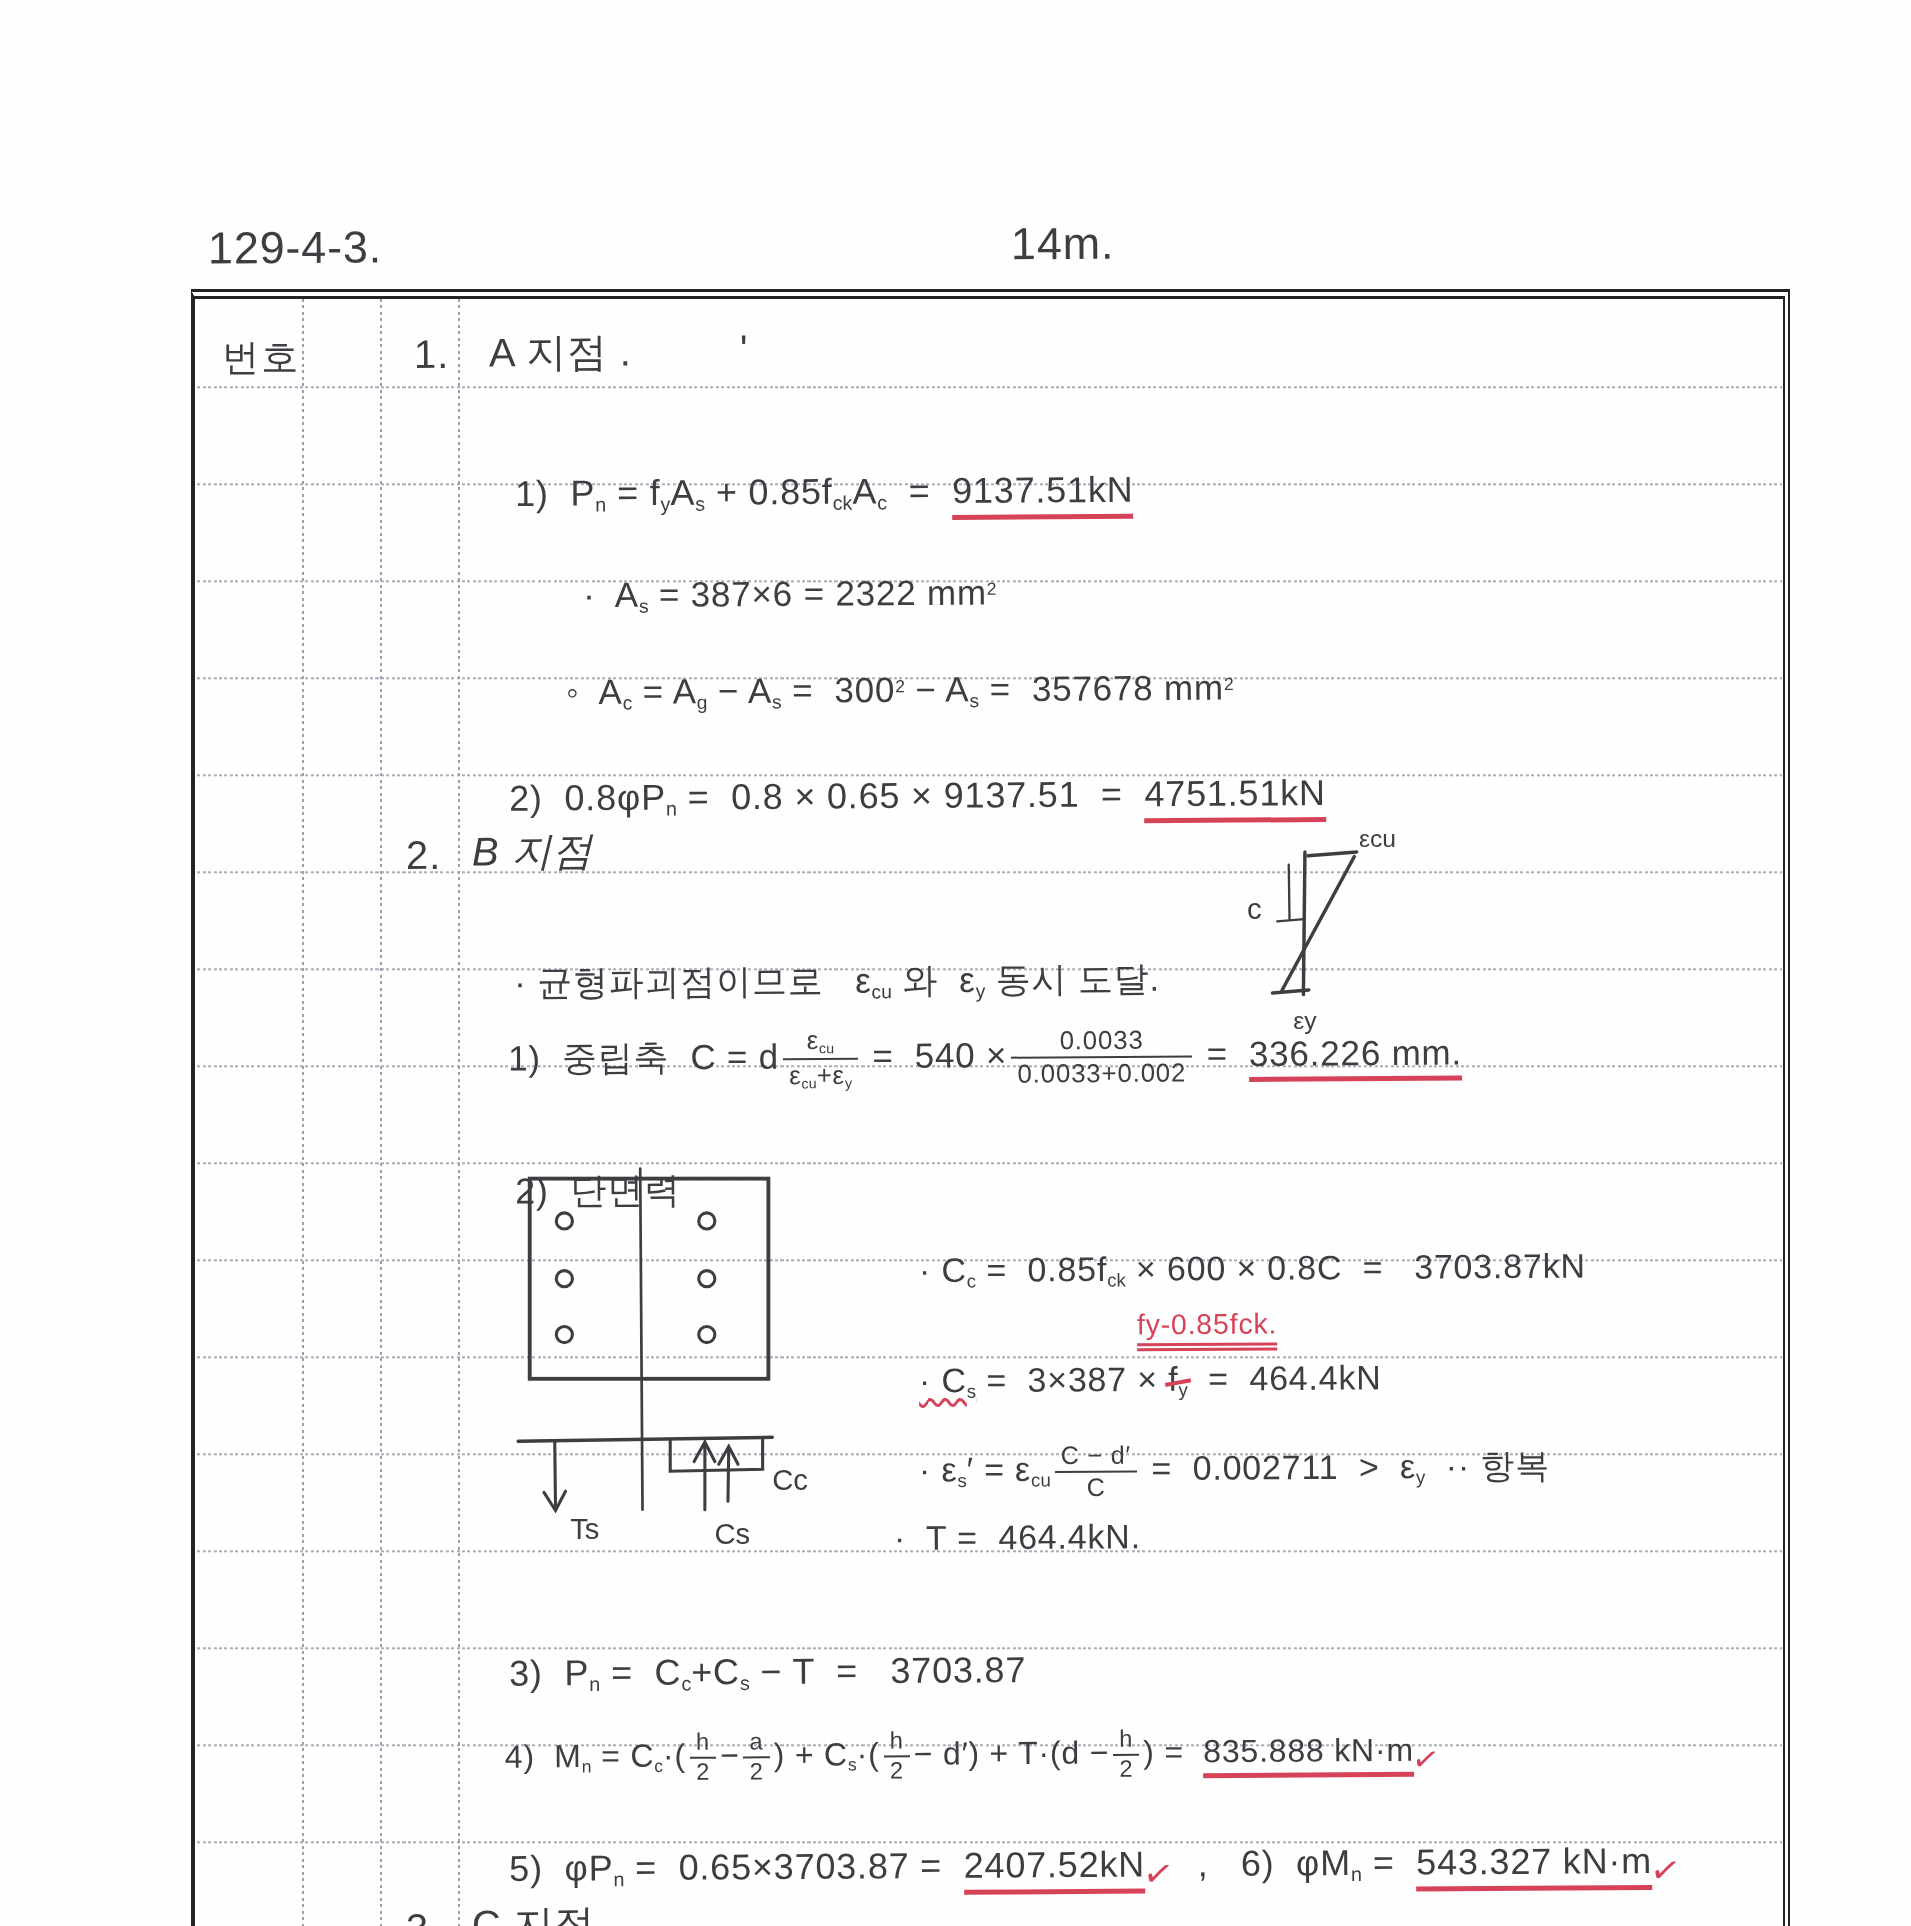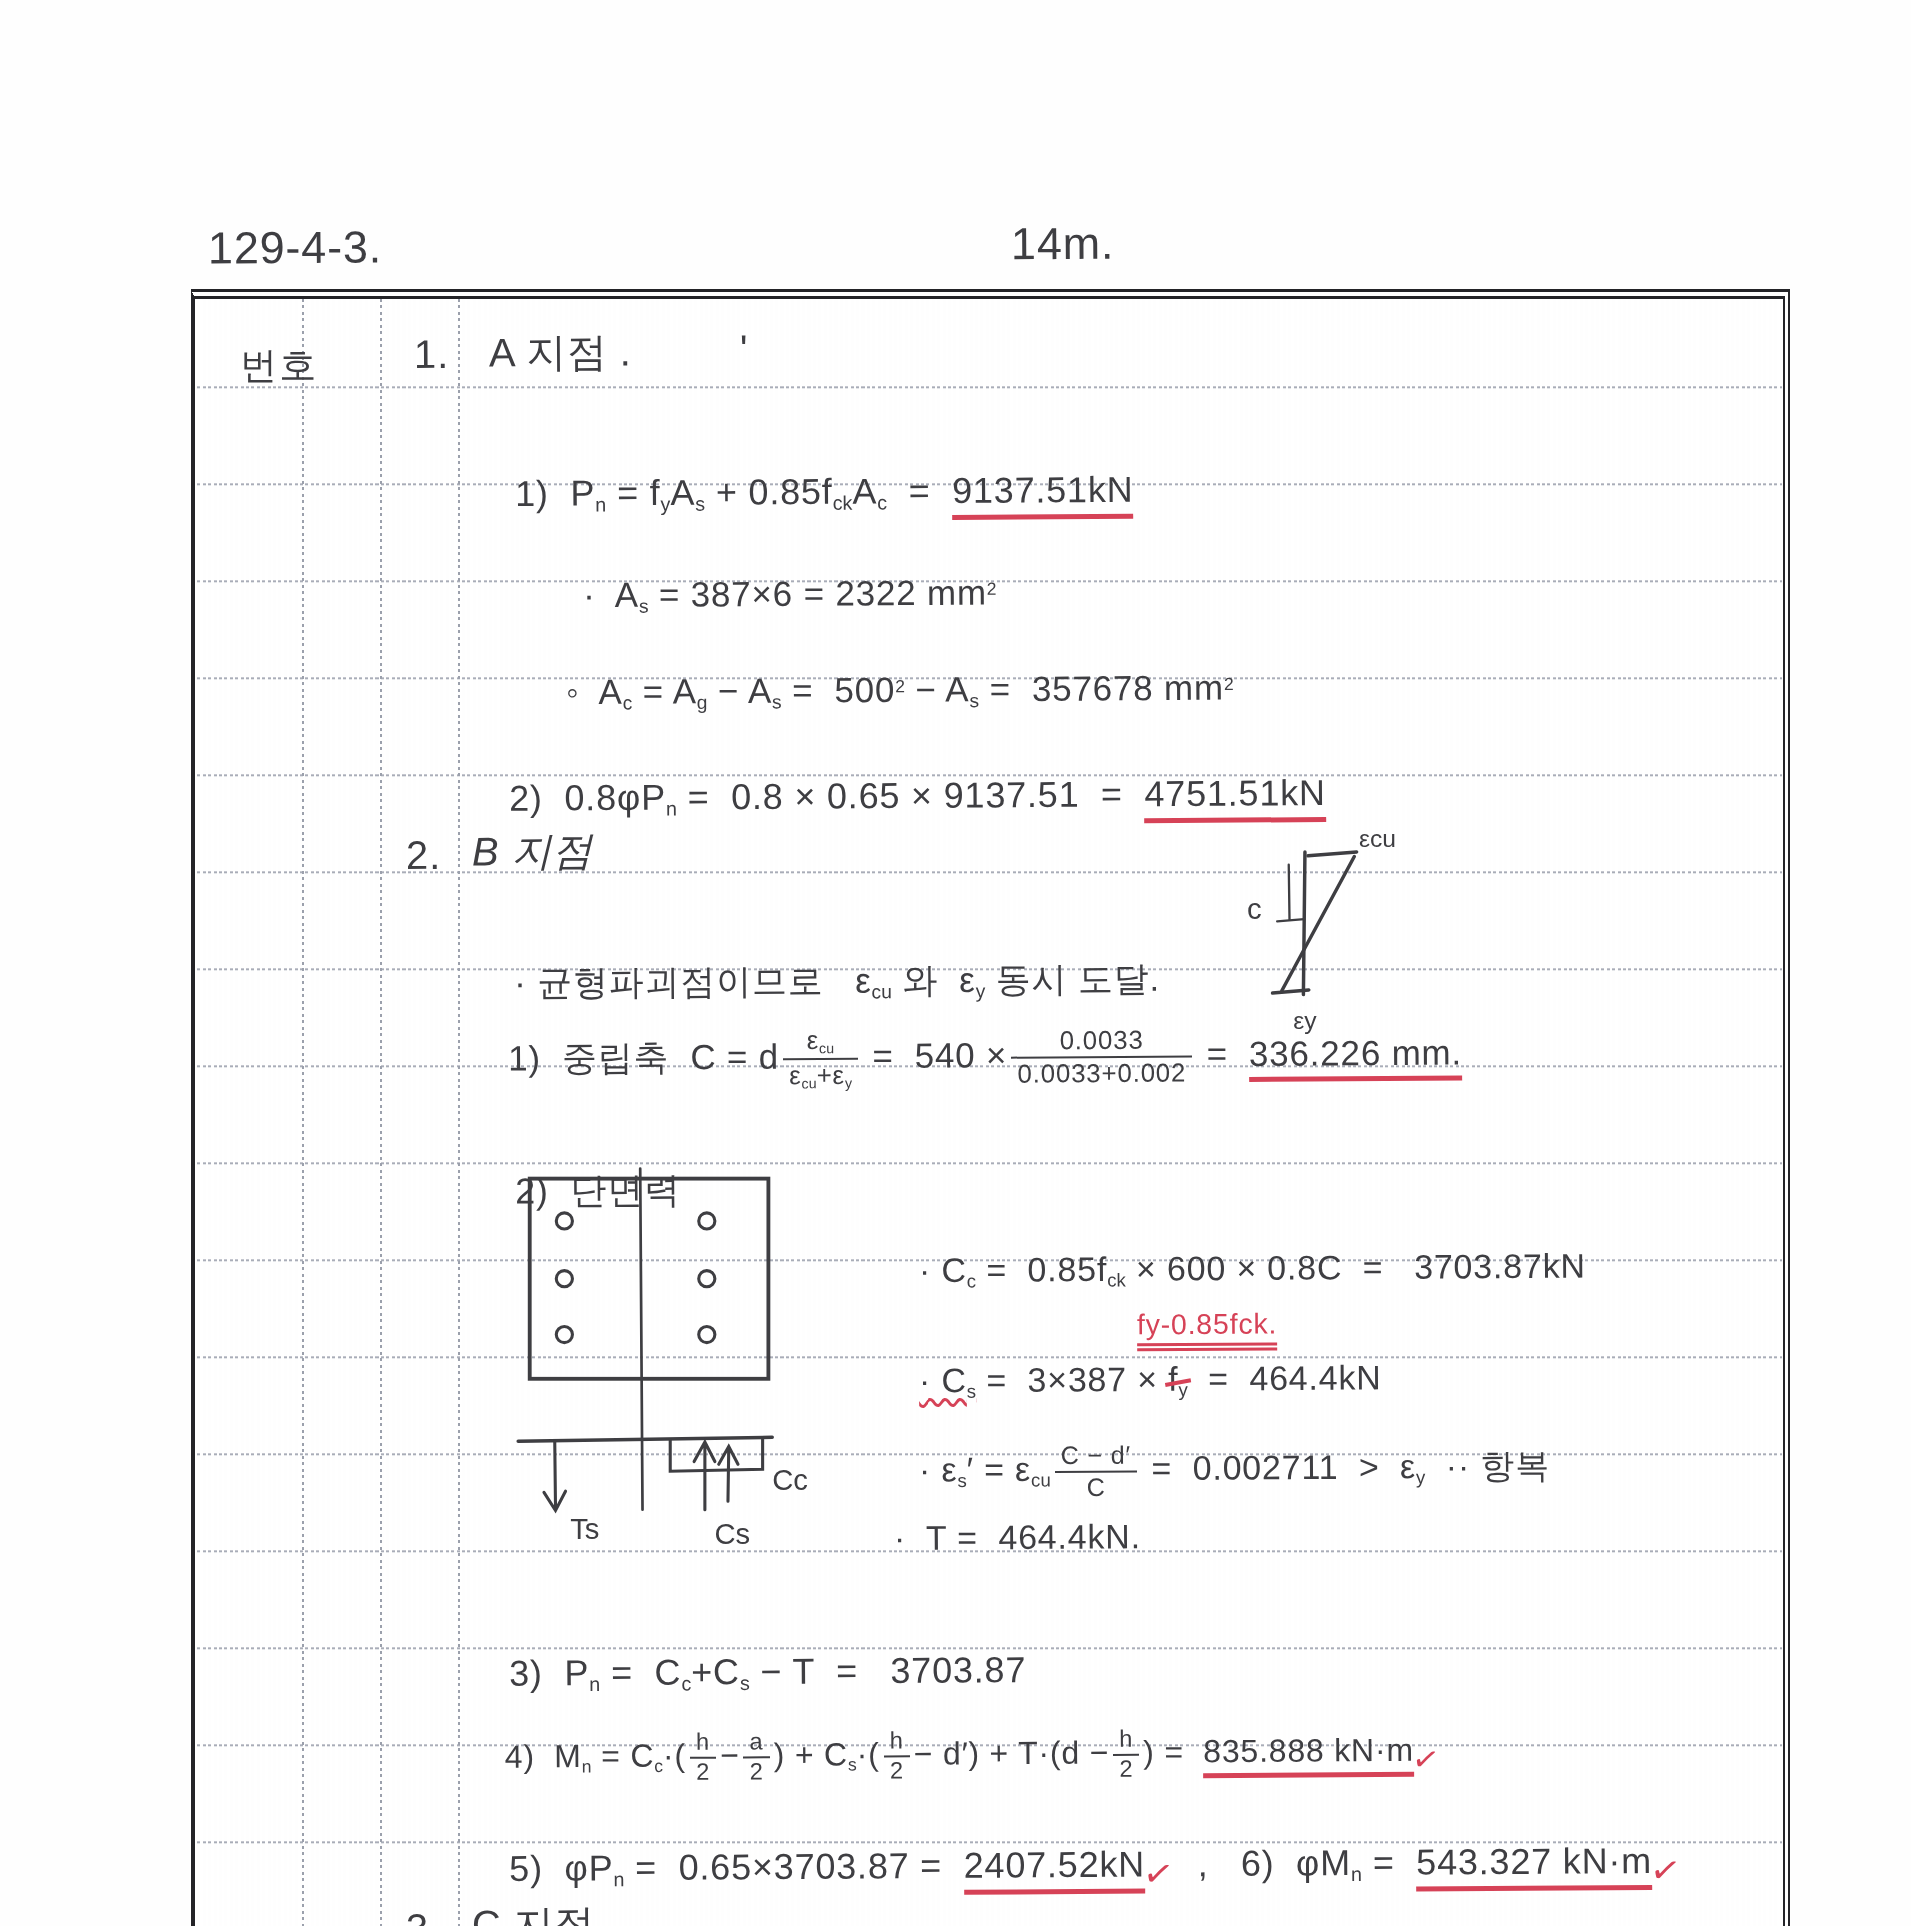--- a/index.html
+++ b/index.html
@@ -41,36 +41,36 @@
 <div id="page">
 
   <div class="ln hand" style="left:208px;top:222px;font-size:45px;text-align:center;">129-4-3.</div>
   <div class="ln hand" style="left:1011px;top:218px;font-size:45px;">14m.</div>
 
   <div id="frame"></div>
   <div id="grid"></div>
   <div class="vline" style="left:302px;"></div>
   <div class="vline" style="left:380px;"></div>
   <div class="vline" style="left:458px;"></div>
-  <div class="ln" style="left:240px;top:337px;font-size:37px;letter-spacing:2.3px;margin-top:8px;">번호</div>
+  <div class="ln" style="left:222px;top:337px;font-size:37px;letter-spacing:2.3px;">번호</div>
 
   <div class="ln hand" style="left:414px;top:331px;font-size:40px;">1.</div>
   <div class="ln hand" style="left:489px;top:329px;font-size:40px;text-align:center;">A 지점 .</div>
   <div class="ln hand" style="left:740px;top:326px;font-size:40px;">ʹ</div>
 
   <div class="ln hand" style="left:472px;top:430px;font-size:36px;">
     <span>1)  </span><span>P</span><sub>n</sub><span> = f</span><sub>y</sub><span>A</span><sub>s</sub><span> + 0.85f</span><sub>ck</sub><span>A</span><sub>c</sub><span>  =  </span><span class="ru">9137.51kN</span>
   </div>
 
   <div class="ln hand" style="left:541px;top:534px;font-size:35px;">
     <span>·  A</span><sub>s</sub><span> = 387×6 = 2322 mm</span><sup>2</sup>
   </div>
 
   <div class="ln hand" style="left:524px;top:630px;font-size:35px;">
-    <span>◦  A</span><sub>c</sub><span> = A</span><sub>g</sub><span> − A</span><sub>s</sub><span> =  500</span><sup>2</sup><span> − A</span><sub>s</sub><span> =  357678 mm</span><sup>2</sup>
+    <span>◦  A</span><sub>c</sub><span> = A</span><sub>g</sub><span> − A</span><sub>s</sub><span> =  300</span><sup>2</sup><span> − A</span><sub>s</sub><span> =  357678 mm</span><sup>2</sup>
   </div>
 
   <div class="ln hand" style="left:466px;top:734px;font-size:36px;">
     <span>2)  </span><span>0.8</span><span>φ</span><span>P</span><sub>n</sub><span> =  0.8 × 0.65 × 9137.51  =  </span><span class="ru">4751.51kN</span>
   </div>
 
   <div class="ln hand" style="left:406px;top:832px;font-size:40px;">2.</div>
   <div class="ln hand" style="left:472px;top:828px;font-size:40px;font-style:italic;">B 지점</div>
 
   <svg class="abs" style="left:1190px;top:828px;" width="216" height="216" viewBox="0 0 560 560">

